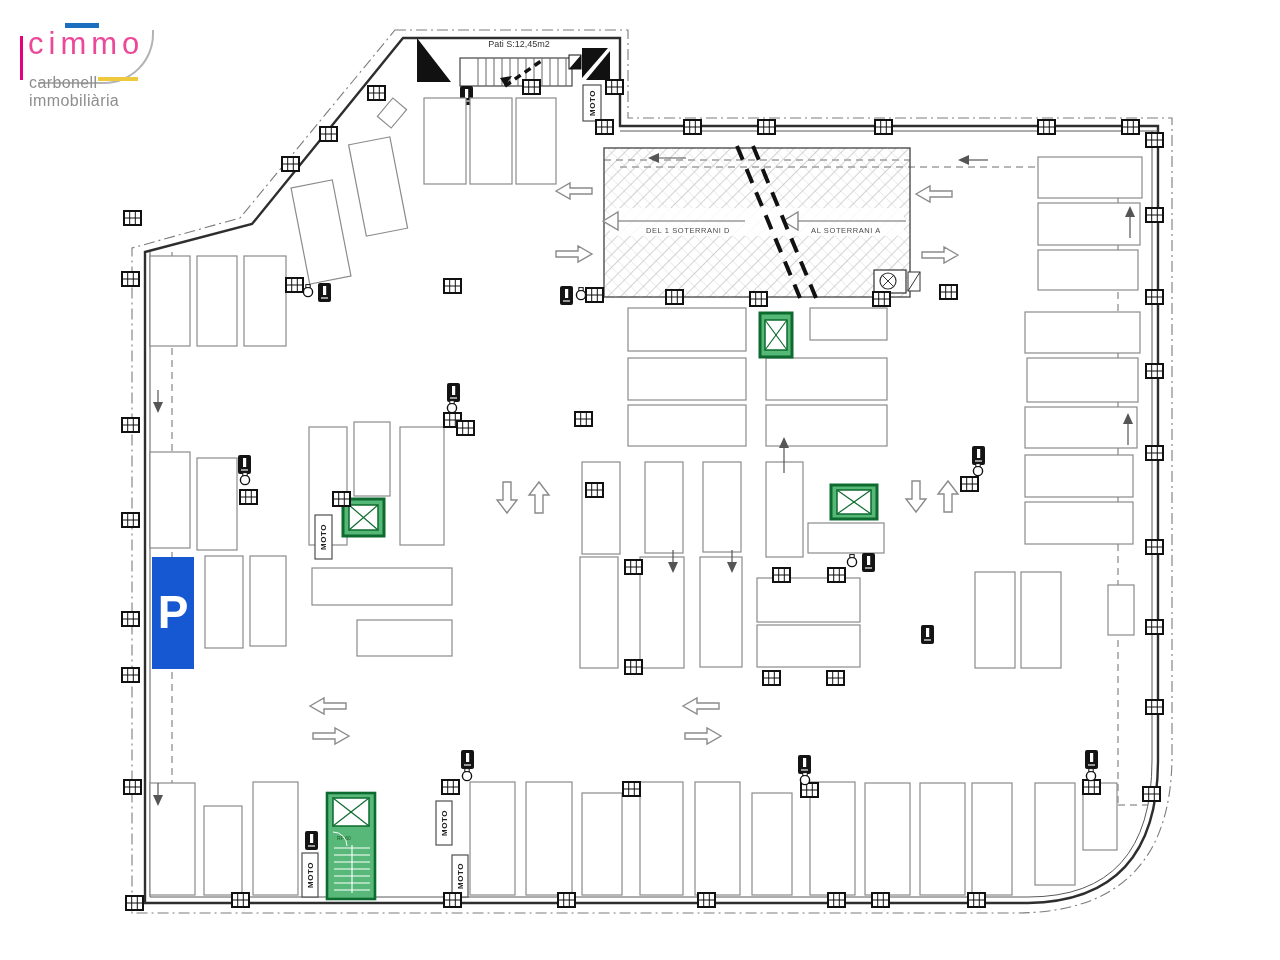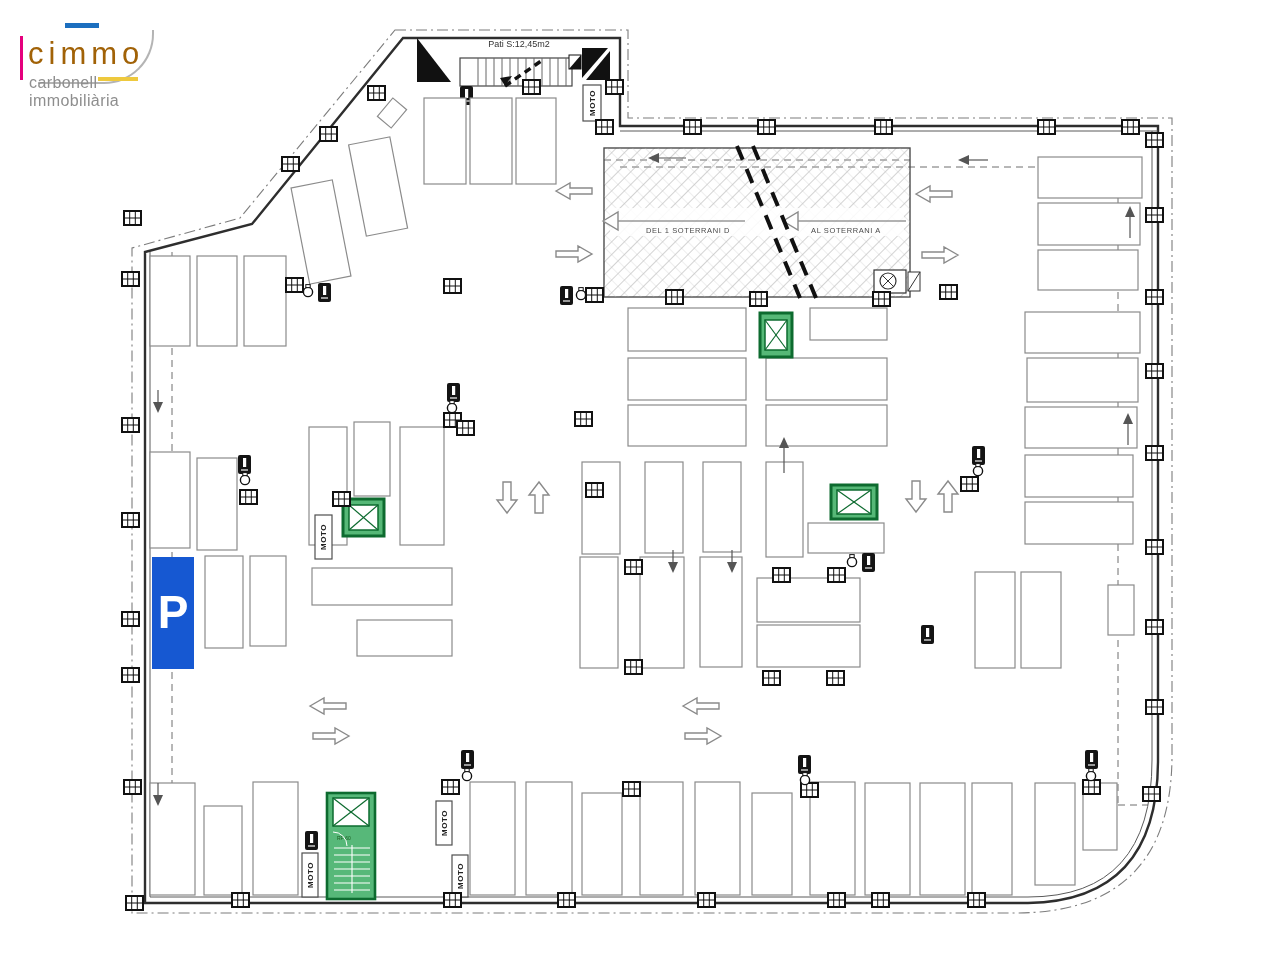--- a/index.html
+++ b/index.html
@@ -5,22 +5,22 @@
   html,body{margin:0;padding:0;background:#fff;}
   .stage{position:relative;width:1280px;height:960px;background:#fff;overflow:hidden;
          font-family:"Liberation Sans",sans-serif;}
   
   .logo{position:absolute;left:8px;top:10px;width:170px;height:80px;}
   .logo .arc{position:absolute;left:30px;top:20px;width:114px;height:52px;
              border-right:2px solid #b4b4b4;border-bottom:2px solid #b4b4b4;
              border-bottom-right-radius:50px;}
   .logo .pinkbar{position:absolute;left:12px;top:26px;width:3px;height:44px;background:#e5007d;}
   .logo .bluebar{position:absolute;left:57px;top:13px;width:34px;height:5px;background:#1c6fbf;}
-  .logo .brand{position:absolute;left:20px;top:26px;font-size:31px;font-weight:400;
-               letter-spacing:5px;color:#a16207;}
+  .logo .brand{position:absolute;left:20px;top:16px;font-size:31px;font-weight:400;
+               letter-spacing:5px;color:#ec4899;}
   .logo .tagline{position:absolute;left:21px;top:64px;font-size:16px;color:#8e8e8e;letter-spacing:.4px;}
   .logo .yellowbar{position:absolute;left:90px;top:67px;width:40px;height:4px;background:#eec93e;}
   
   svg{position:absolute;left:0;top:0;}
   .wall{fill:none;stroke:#2e2e2e;stroke-width:2.4;}
   .wall2{fill:none;stroke:#5a5a5a;stroke-width:1;}
   .prop{fill:none;stroke:#7d7d7d;stroke-width:1.1;stroke-dasharray:11 4 2 4;}
   .lane{fill:none;stroke:#6f6f6f;stroke-width:1;stroke-dasharray:7 5;}
   .ps{fill:#ffffff;stroke:#8b8b8b;stroke-width:1.2;}
   .oarrow{fill:#ffffff;stroke:#8a8a8a;stroke-width:1.4;}

